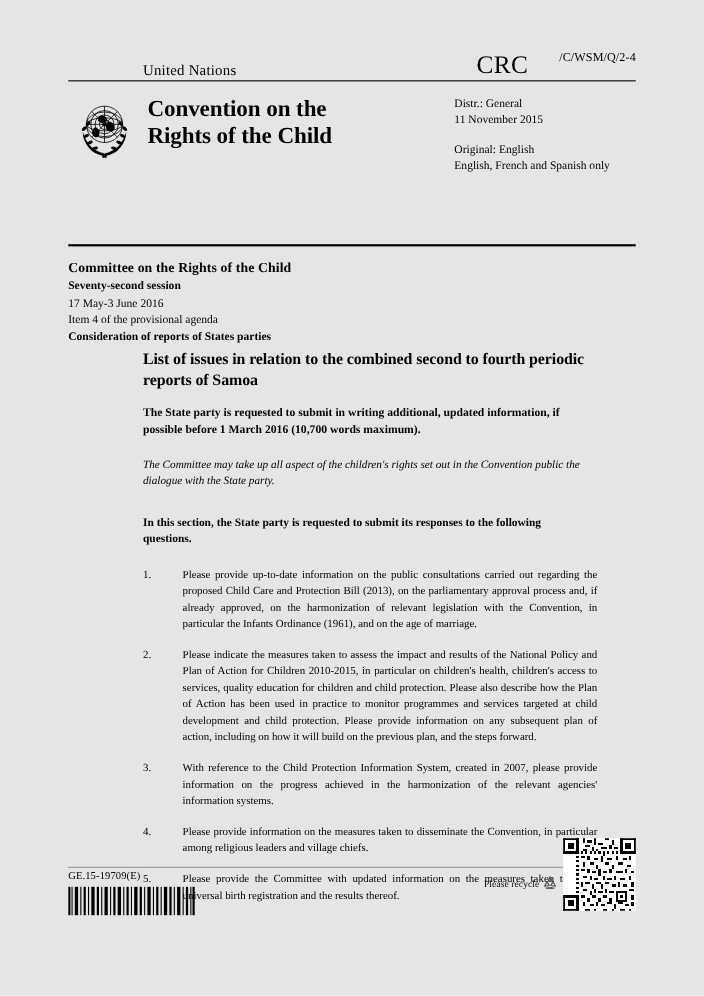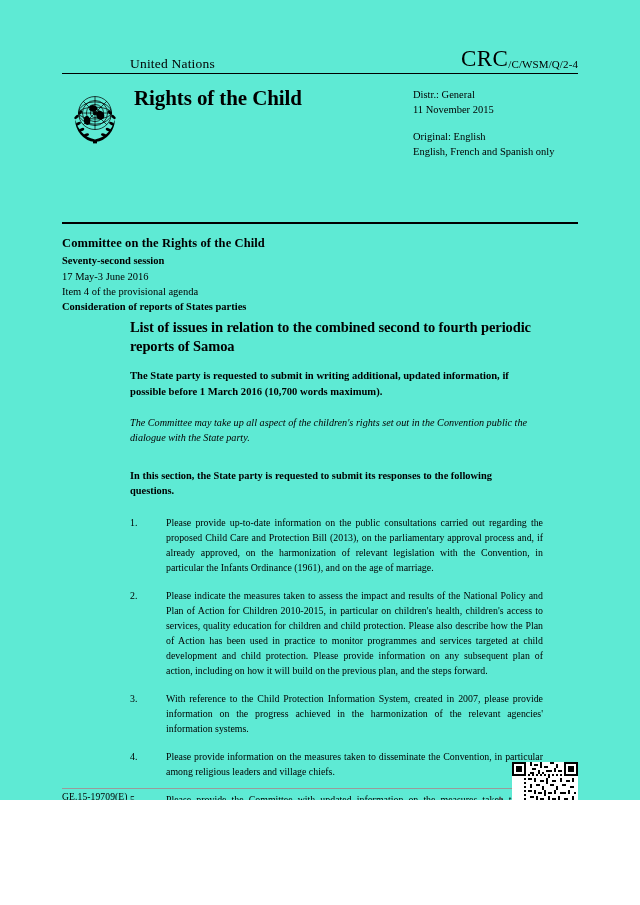--- a/index.html
+++ b/index.html
@@ -8,22 +8,22 @@
     padding: 0;
     background: #ffffff;
   }
   body {
     font-family: "Liberation Serif", "DejaVu Serif", serif;
     color: #000000;
   }
   .page {
     position: relative;
     width: 640px;
-    height: 800px;
-    background: #5eead4;
+    height: 905px;
+    background: #e5e5e5;
     overflow: hidden;
     box-sizing: border-box;
     padding-left: 10px;
   }
 
   
   .masthead {
     position: absolute;
     left: 62px;
     top: 50px;
@@ -36,22 +36,23 @@
     height: 20px;
   }
   .un-name {
     font-size: 13.5px;
     letter-spacing: 0.2px;
     line-height: 1;
     padding-left: 68px;
   }
   .symbol-wrap {
     display: flex;
-    align-items: flex-end;
+    align-items: flex-start;
     line-height: 1;
+    gap: 28px;
   }
   .symbol-main {
     font-size: 23px;
     letter-spacing: 0.4px;
   }
   .symbol-sub {
     font-size: 11px;
     letter-spacing: 0.1px;
   }
   .rule-thin {
@@ -274,20 +275,21 @@
             <ellipse cx="63" cy="77" rx="4" ry="2.2" transform="rotate(10 63 77)"></ellipse>
             <ellipse cx="28" cy="43" rx="3.6" ry="2" transform="rotate(-50 28 43)"></ellipse>
             <ellipse cx="72" cy="43" rx="3.6" ry="2" transform="rotate(50 72 43)"></ellipse>
             <path d="M47 86 h6 v4 h-6 z"></path>
           </g>
         </svg>
       </div>
 
       <div class="title-block">
         <div class="conv-title">
+          <div>Convention on the</div>
           <div>Rights of the Child</div>
         </div>
       </div>
 
       <div class="distr-block">
         <div>Distr.: General</div>
         <div>11 November 2015</div>
         <div class="gap"></div>
         <div>Original: English</div>
         <div>English, French and Spanish only</div>

